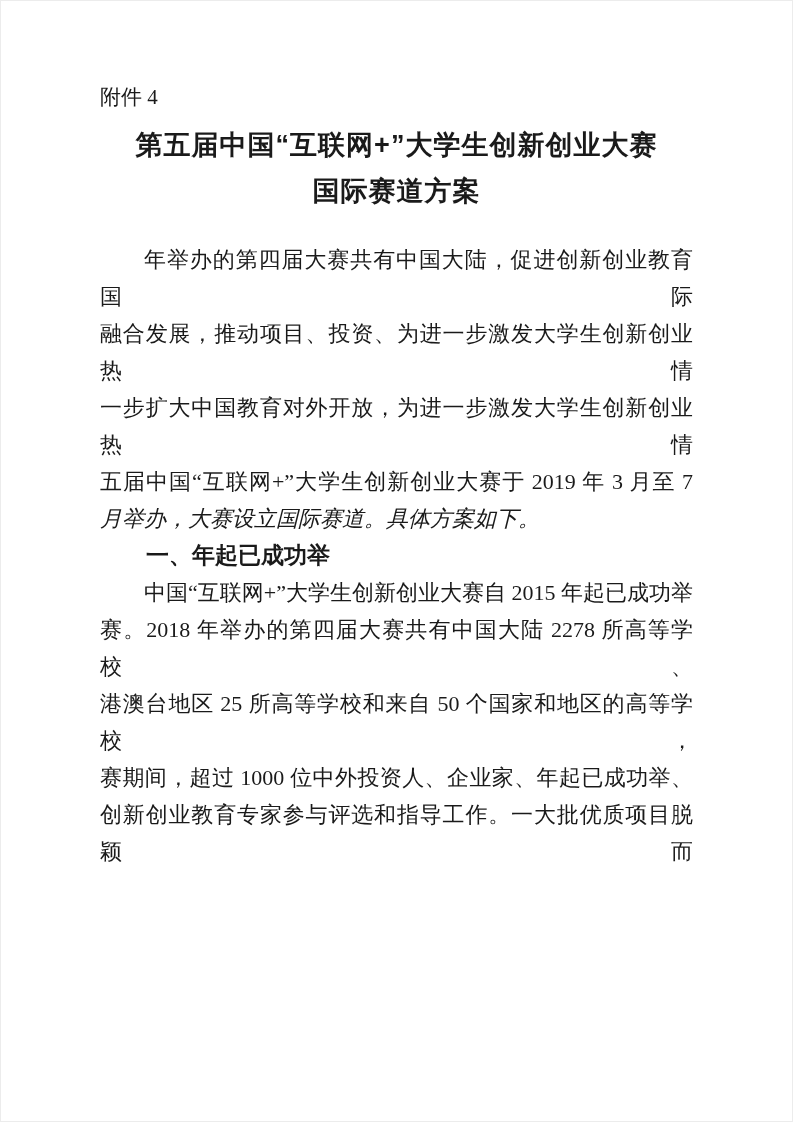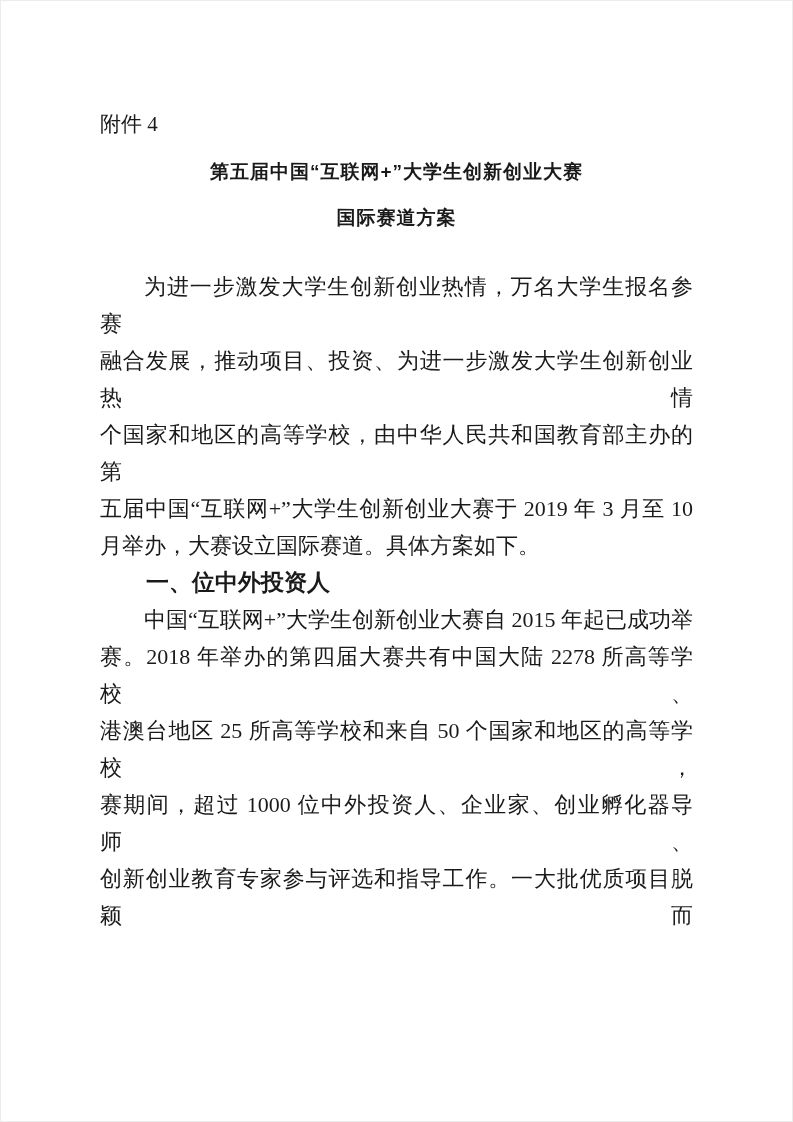--- a/index.html
+++ b/index.html
@@ -10,48 +10,48 @@
     color: #1a1a1a;
     font-family: "Liberation Serif", "DejaVu Serif", serif;
     outline: 1px solid #ececec;
     outline-offset: -1px;
     overflow: hidden;
   }
   .page {
     box-sizing: border-box;
     width: 793px;
     height: 1122px;
-    padding: 111px 100px 0 100px;
+    padding: 84px 100px 0 100px;
   }
   .attachment {
     font-size: 21px;
     line-height: 26px;
     text-align: left;
   }
   .title-block {
     margin-top: 12px;
     text-align: center;
     font-family: "Liberation Sans", "DejaVu Sans", sans-serif;
     font-weight: bold;
-    font-size: 19px;
+    font-size: 27px;
     line-height: 46px;
     letter-spacing: 1px;
   }
   .body-text {
     margin-top: 27px;
     font-size: 22px;
   }
   .line {
     line-height: 37px;
     text-align: justify;
     text-align-last: justify;
     text-justify: inter-ideograph;
   }
   .line.para-first { text-indent: 2em; }
-  .line.para-last { text-align-last: left; }
+  .line.para-last { text-align-last: left; font-style: italic; }
   .section-heading {
     font-family: "Liberation Sans", "DejaVu Sans", sans-serif;
     font-weight: bold;
     font-size: 23px;
     line-height: 37px;
     text-indent: 2em;
   }
 </style>
 </head>
 <body>
@@ -61,33 +61,33 @@
   <div class="attachment">附件 4</div>
 
   <div class="title-block">
     <div>第五届中国“互联网+”大学生创新创业大赛</div>
     <div>国际赛道方案</div>
   </div>
 
   <div class="body-text">
 
     <div>
-      <div class="line para-first">为进一步激发大学生创新创业热情，万名大学生报名参赛</div>
+      <div class="line para-first">年举办的第四届大赛共有中国大陆，促进创新创业教育国际</div>
       <div class="line">融合发展，推动项目、投资、为进一步激发大学生创新创业热情</div>
-      <div class="line">个国家和地区的高等学校，由中华人民共和国教育部主办的第</div>
-      <div class="line">五届中国“互联网+”大学生创新创业大赛于 2019 年 3 月至 10</div>
+      <div class="line">一步扩大中国教育对外开放，为进一步激发大学生创新创业热情</div>
+      <div class="line">五届中国“互联网+”大学生创新创业大赛于 2019 年 3 月至 7</div>
       <div class="line para-last">月举办，大赛设立国际赛道。具体方案如下。</div>
     </div>
 
-    <div class="section-heading">一、位中外投资人</div>
+    <div class="section-heading">一、年起已成功举</div>
 
     <div>
       <div class="line para-first">中国“互联网+”大学生创新创业大赛自 2015 年起已成功举</div>
       <div class="line">赛。2018 年举办的第四届大赛共有中国大陆 2278 所高等学校、</div>
       <div class="line">港澳台地区 25 所高等学校和来自 50 个国家和地区的高等学校，</div>
-      <div class="line">赛期间，超过 1000 位中外投资人、企业家、创业孵化器导师、</div>
+      <div class="line">赛期间，超过 1000 位中外投资人、企业家、年起已成功举、</div>
       <div class="line">创新创业教育专家参与评选和指导工作。一大批优质项目脱颖而</div>
 
     </div>
 
   </div>
 
 </div>
 
 </body></html>

